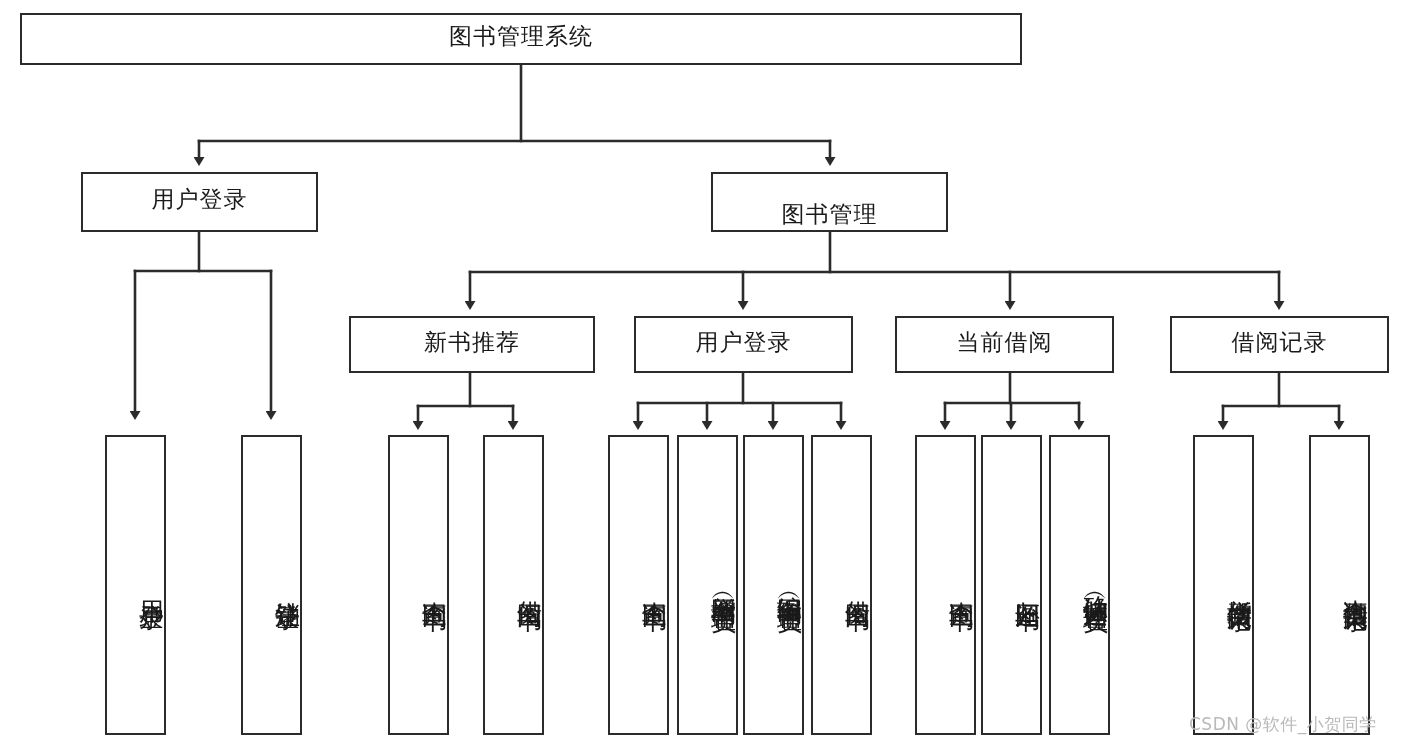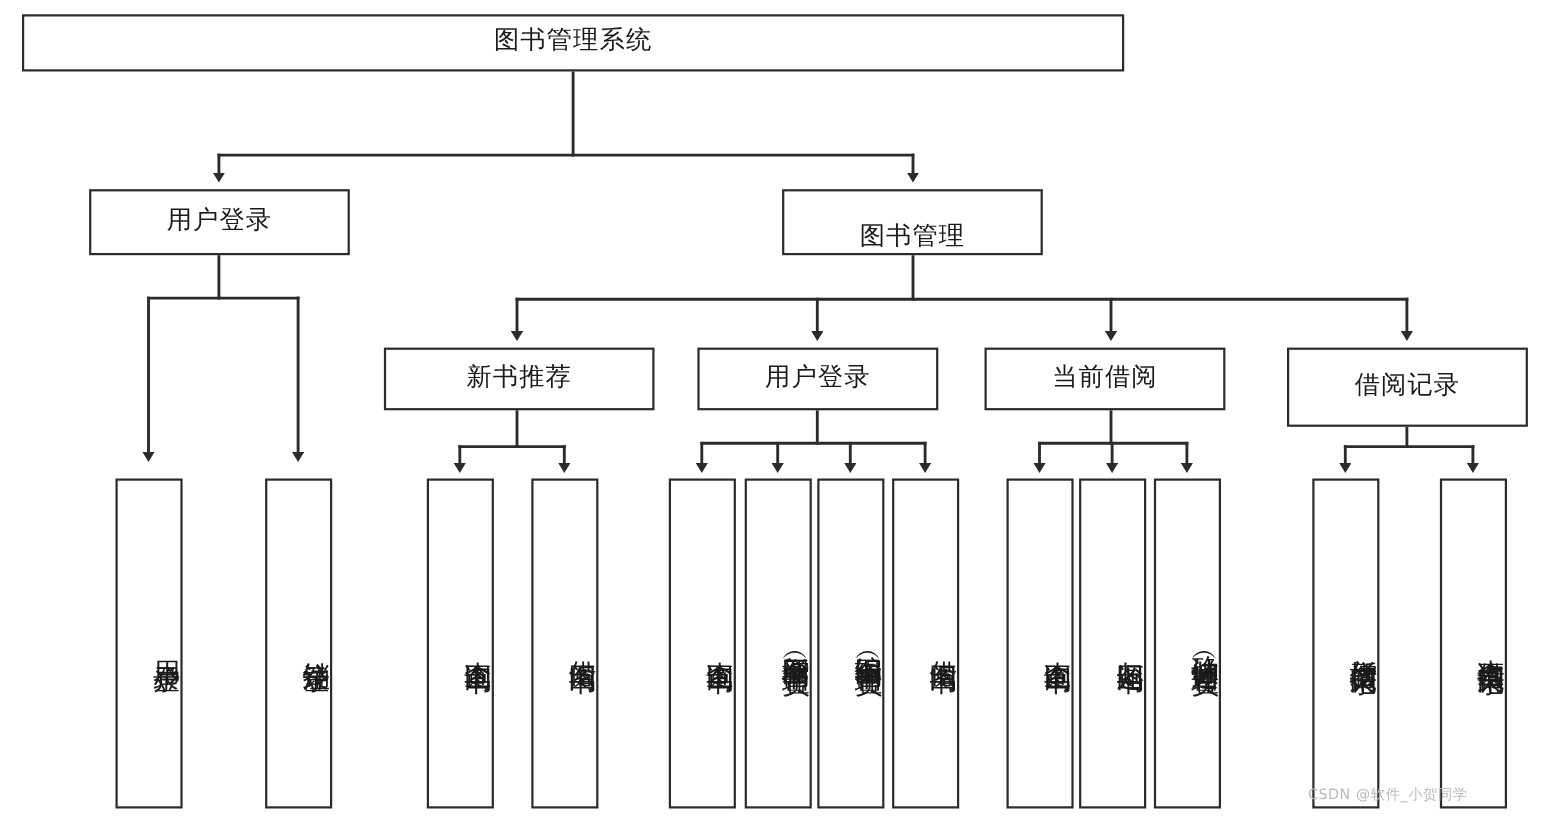--- a/index.html
+++ b/index.html
@@ -57,21 +57,21 @@
     justify-content: center;
   }
   .node .label {
     display: block;
     font-family: Liberation Mono, monospace;
   }
   .watermark {
     position: absolute;
     left: 1189px;
     top: 713px;
-    font-size: 13px;
+    font-size: 17px;
     color: #b9b9b9;
     letter-spacing: 0.5px;
     white-space: nowrap;
     font-family: "DejaVu Sans", "Liberation Sans", sans-serif;
   }
 </style>
 </head>
 <body>
 
 <div id="canvas">
@@ -140,21 +140,21 @@
 
   <div class="node horiz" style="left:349px; top:316px; width:246px; height:57px;">
     <span class="label">新书推荐</span>
   </div>
   <div class="node horiz" style="left:634px; top:316px; width:219px; height:57px;">
     <span class="label">用户登录</span>
   </div>
   <div class="node horiz" style="left:867px; top:316px; width:219px; height:57px;margin-left:28px;">
     <span class="label">当前借阅</span>
   </div>
-  <div class="node horiz" style="left:1170px; top:316px; width:219px; height:72px;">
+  <div class="node horiz" style="left:1170px; top:316px; width:219px; height:57px;">
     <span class="label">借阅记录</span>
   </div>
 
   <div class="node vert" style="left:105px; top:435px; width:61px; height:300px;">
     <span class="label">用户登录</span>
   </div>
   <div class="node vert" style="left:241px; top:435px; width:61px; height:300px;">
     <span class="label">注销登录</span>
   </div>
 

